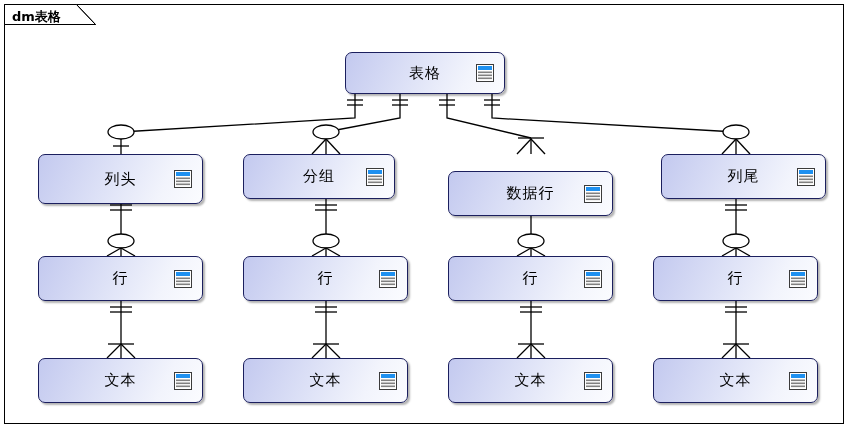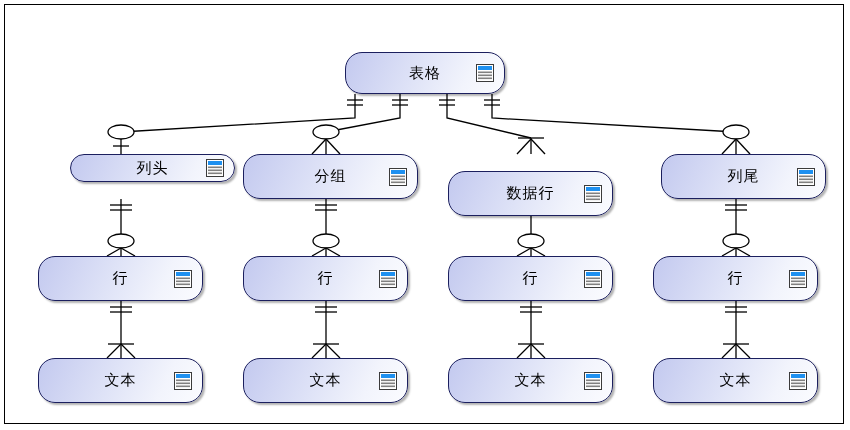--- a/index.html
+++ b/index.html
@@ -53,21 +53,21 @@
     top: 0;
     width: 850px;
     height: 430px;
     pointer-events: none;
   }
   
   .node {
     position: absolute;
     box-sizing: border-box;
     border: 1px solid #1b1f5e;
-    border-radius: 17px;
+    border-radius: 7px;
     background: linear-gradient(115deg, #c3c9ef 0%, #dfe3f7 45%, #f2f4fc 75%, #fbfcff 100%);
     box-shadow: 2px 2px 2px rgba(0,0,0,0.30);
     display: flex;
     align-items: center;
     justify-content: center;
   }
   .node-label {
     font-size: 15px;
     color: #000000;
     font-weight: normal;
@@ -84,20 +84,28 @@
   }
   .node-icon svg { display: block; }
 </style>
 </head>
 <body>
 
 <div id="canvas">
 
   <div class="frame"></div>
 
+  <div class="frame-tab">
+    <svg width="92" height="27" viewBox="0 0 92 27">
+      <path d="M0.5 0.5 H72.5 L91.5 20.5 H0.5 Z" fill="#ffffff" stroke="#000000" stroke-width="1"></path>
+      <path d="M0.5 20.5 H91.5" stroke="#000000" stroke-width="1" fill="none"></path>
+      <path d="M72.5 0.5 L91.5 20.5" stroke="#000000" stroke-width="1" fill="none"></path>
+    </svg>
+    <div class="frame-tab-label">dm表格</div>
+  </div>
 
   <svg id="wires" viewBox="0 0 850 430">
     <g stroke="#000000" stroke-width="1.3" fill="none" stroke-linecap="butt">
 
       <path d="M355 94 V118 L121 132"></path>
 
       <path d="M347 100 H363"></path>
       <path d="M347 105 H363"></path>
 
       <path d="M121 132 V154"></path>
@@ -193,33 +201,33 @@
         <span class="node-icon">
           <svg width="18" height="18" viewBox="0 0 18 18">
             <rect x="0.5" y="0.5" width="17" height="17" fill="#ffffff" stroke="#3b3b3b" stroke-width="1"></rect>
             <rect x="2" y="2" width="14" height="4" fill="#1e90f0"></rect>
             <rect x="2" y="7.5" width="14" height="1.6" fill="#808080"></rect>
             <rect x="2" y="10.5" width="14" height="1.6" fill="#808080"></rect>
             <rect x="2" y="13.5" width="14" height="1.6" fill="#808080"></rect>
           </svg>
         </span>
       </div>
-      <div class="node" style="left: 38px; top: 154px; width: 165px; height: 28px; margin-left: 32px;">
+      <div class="node" style="left: 38px; top: 154px; width: 165px; height: 50px;">
         <span class="node-label">列头</span>
         <span class="node-icon">
           <svg width="18" height="18" viewBox="0 0 18 18">
             <rect x="0.5" y="0.5" width="17" height="17" fill="#ffffff" stroke="#3b3b3b" stroke-width="1"></rect>
             <rect x="2" y="2" width="14" height="4" fill="#1e90f0"></rect>
             <rect x="2" y="7.5" width="14" height="1.6" fill="#808080"></rect>
             <rect x="2" y="10.5" width="14" height="1.6" fill="#808080"></rect>
             <rect x="2" y="13.5" width="14" height="1.6" fill="#808080"></rect>
           </svg>
         </span>
       </div>
-      <div class="node" style="left: 243px; top: 154px; width: 175px; height: 45px;">
+      <div class="node" style="left: 243px; top: 154px; width: 152px; height: 45px;">
         <span class="node-label">分组</span>
         <span class="node-icon">
           <svg width="18" height="18" viewBox="0 0 18 18">
             <rect x="0.5" y="0.5" width="17" height="17" fill="#ffffff" stroke="#3b3b3b" stroke-width="1"></rect>
             <rect x="2" y="2" width="14" height="4" fill="#1e90f0"></rect>
             <rect x="2" y="7.5" width="14" height="1.6" fill="#808080"></rect>
             <rect x="2" y="10.5" width="14" height="1.6" fill="#808080"></rect>
             <rect x="2" y="13.5" width="14" height="1.6" fill="#808080"></rect>
           </svg>
         </span>

